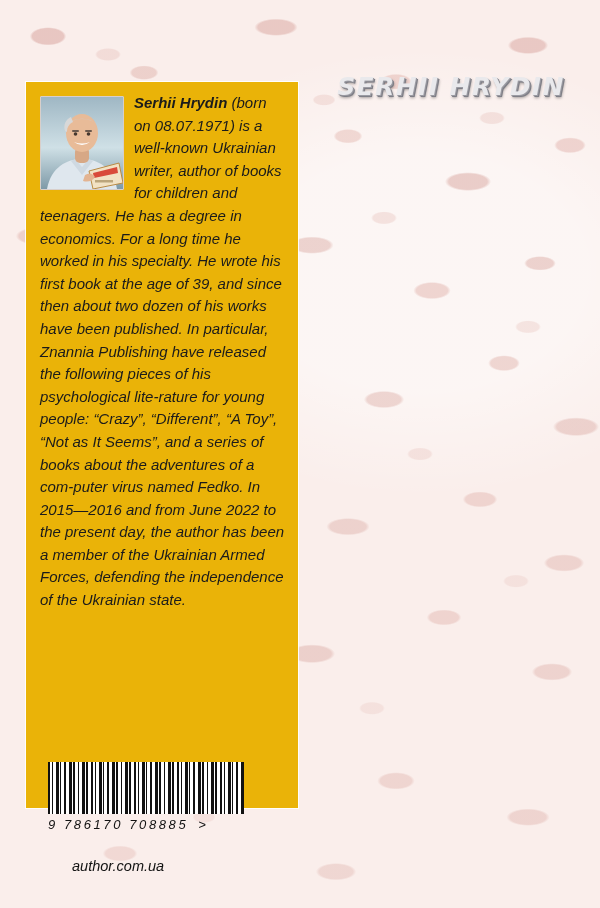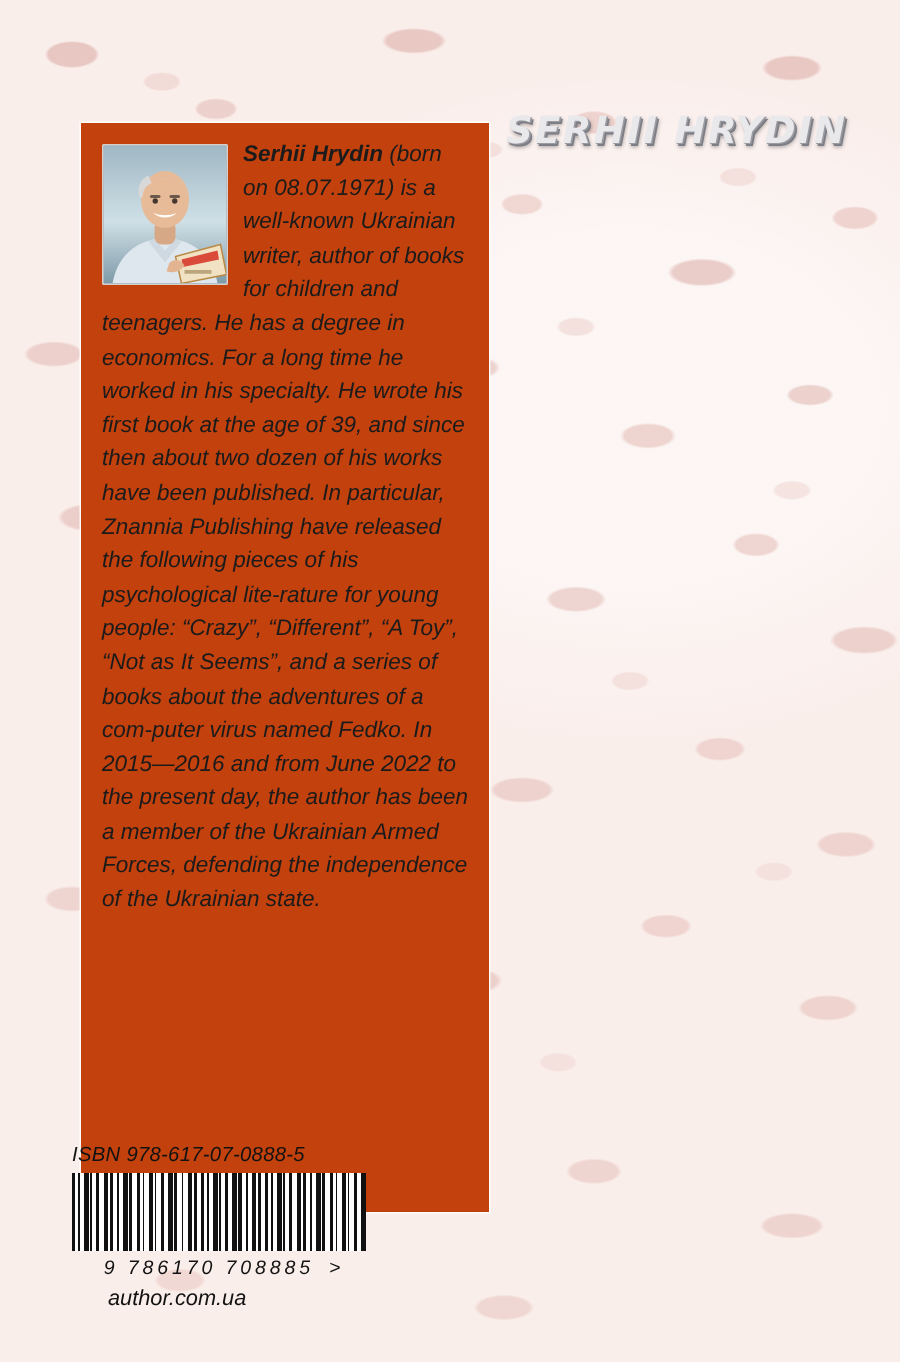--- a/index.html
+++ b/index.html
@@ -123,25 +123,25 @@
       -1px 0 0 #c0151b,
       0 1px 0 #c0151b,
       0 -1px 0 #c0151b,
       2px 2px 0 #a51016,
       3px 4px 5px rgba(90,10,10,.4);
   }
 
   
   .text-panel {
     position: absolute;
-    left: 54px;
+    left: 26px;
     top: 82px;
     width: 272px;
     height: 726px;
-    background: #c2410c;
+    background: #eab308;
     box-shadow: 0 0 0 1px rgba(255,255,255,.9);
   }
   .panel-inner {
     padding: 10px 12px 10px 14px;
   }
   .portrait {
     float: left;
     width: 82px;
     height: 92px;
     margin: 4px 10px 2px 0;
@@ -188,21 +188,20 @@
         #111 25px 27px, #fff 27px 30px, #111 30px 31px, #fff 31px 34px,
         #111 34px 37px, #fff 37px 38px, #111 38px 40px, #fff 40px 43px);
     background-color: #fff;
   }
   .barcode-digits {
     font-family: "Liberation Sans", sans-serif;
     font-size: 13px;
     letter-spacing: 2.6px;
     color: #121212;
     margin-top: 3px;
-    text-align: center;
   }
   .barcode-digits .term { letter-spacing: 0; margin-left: 10px; }
 
   .site {
     position: absolute;
     left: 72px;
     top: 858px;
     font-family: "Liberation Sans", sans-serif;
     font-size: 14.5px;
     color: #121212;
@@ -257,21 +256,20 @@
           <path d="M44 78 q6 -4 10 2 q-4 6 -12 4 z" fill="#e3b492"></path>
         </svg>
       </div>
       <div class="bio">
         <p><b>Serhii Hrydin</b><span> (born on 08.07.1971) is a well-known Ukrainian writer, author of books for children and teenagers. He has a degree in economics. For a long time he worked in his specialty. He wrote his first book at the age of 39, and since then about two dozen of his works have been published. In particular, Znannia Publishing have released the following pieces of his psychological lite-rature for young people: “Crazy”, “Different”, “A Toy”, “Not as It Seems”, and a series of books about the adventures of a com-puter virus named Fedko. In 2015—2016 and from June 2022 to the present day, the author has been a member of the Ukrainian Armed Forces, defending the independence of the Ukrainian state.</span></p>
       </div>
     </div>
   </div>
 
   <div class="isbn-block">
-    <div class="isbn-text">ISBN 978-617-07-0888-5</div>
     <div class="barcode"></div>
     <div class="barcode-digits">
       <span>9 786170 708885</span><span class="term">&gt;</span>
     </div>
   </div>
 
   <div class="site">author.com.ua</div>
 
 </div>
 

